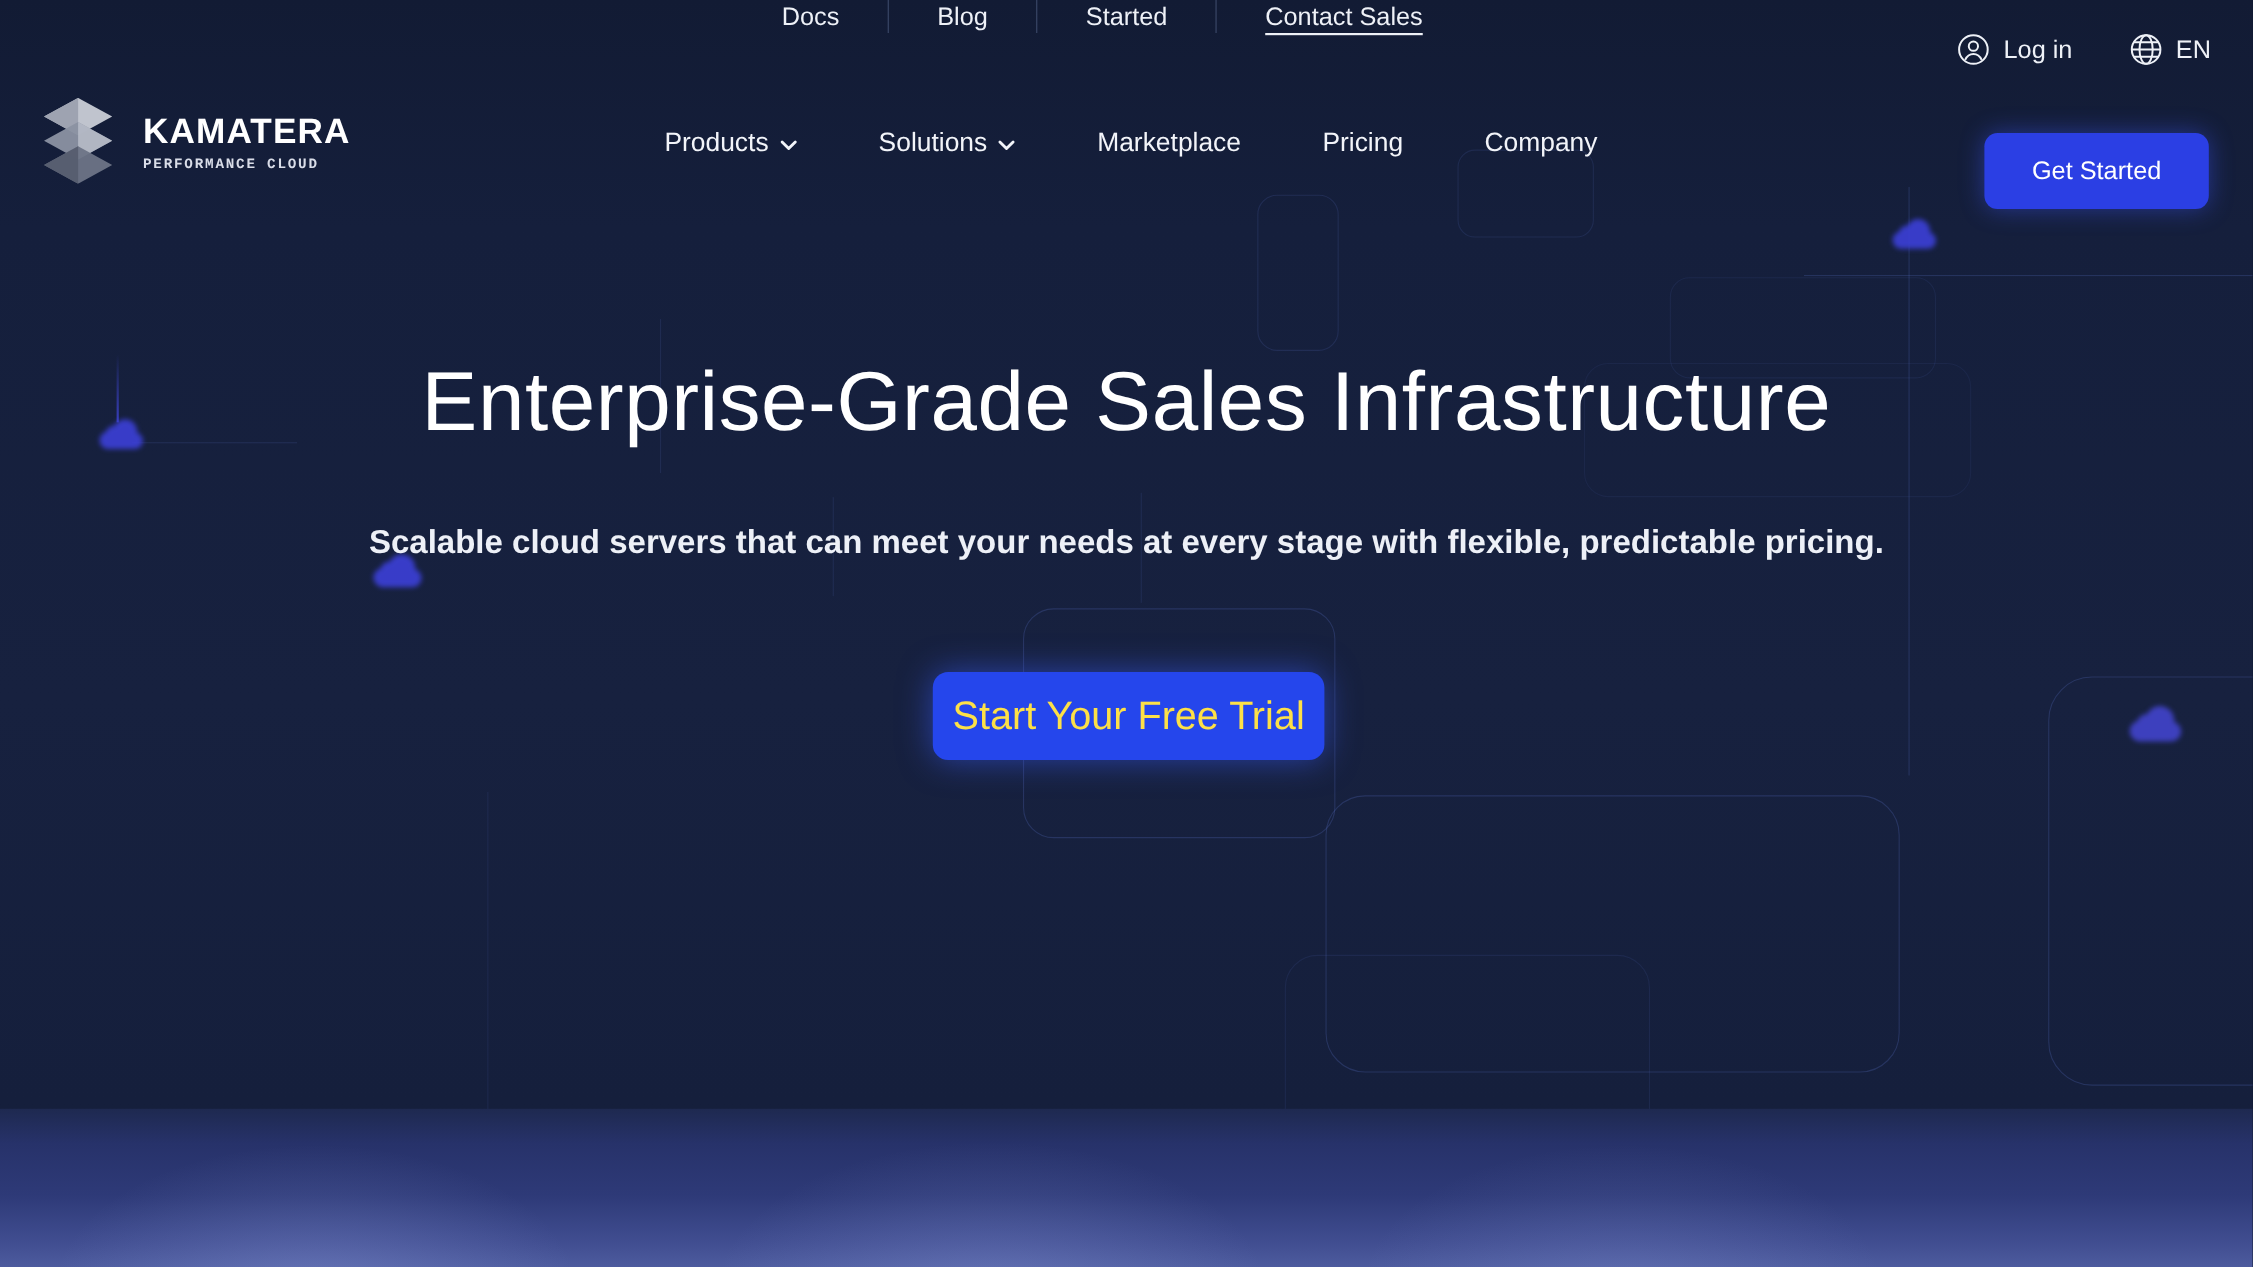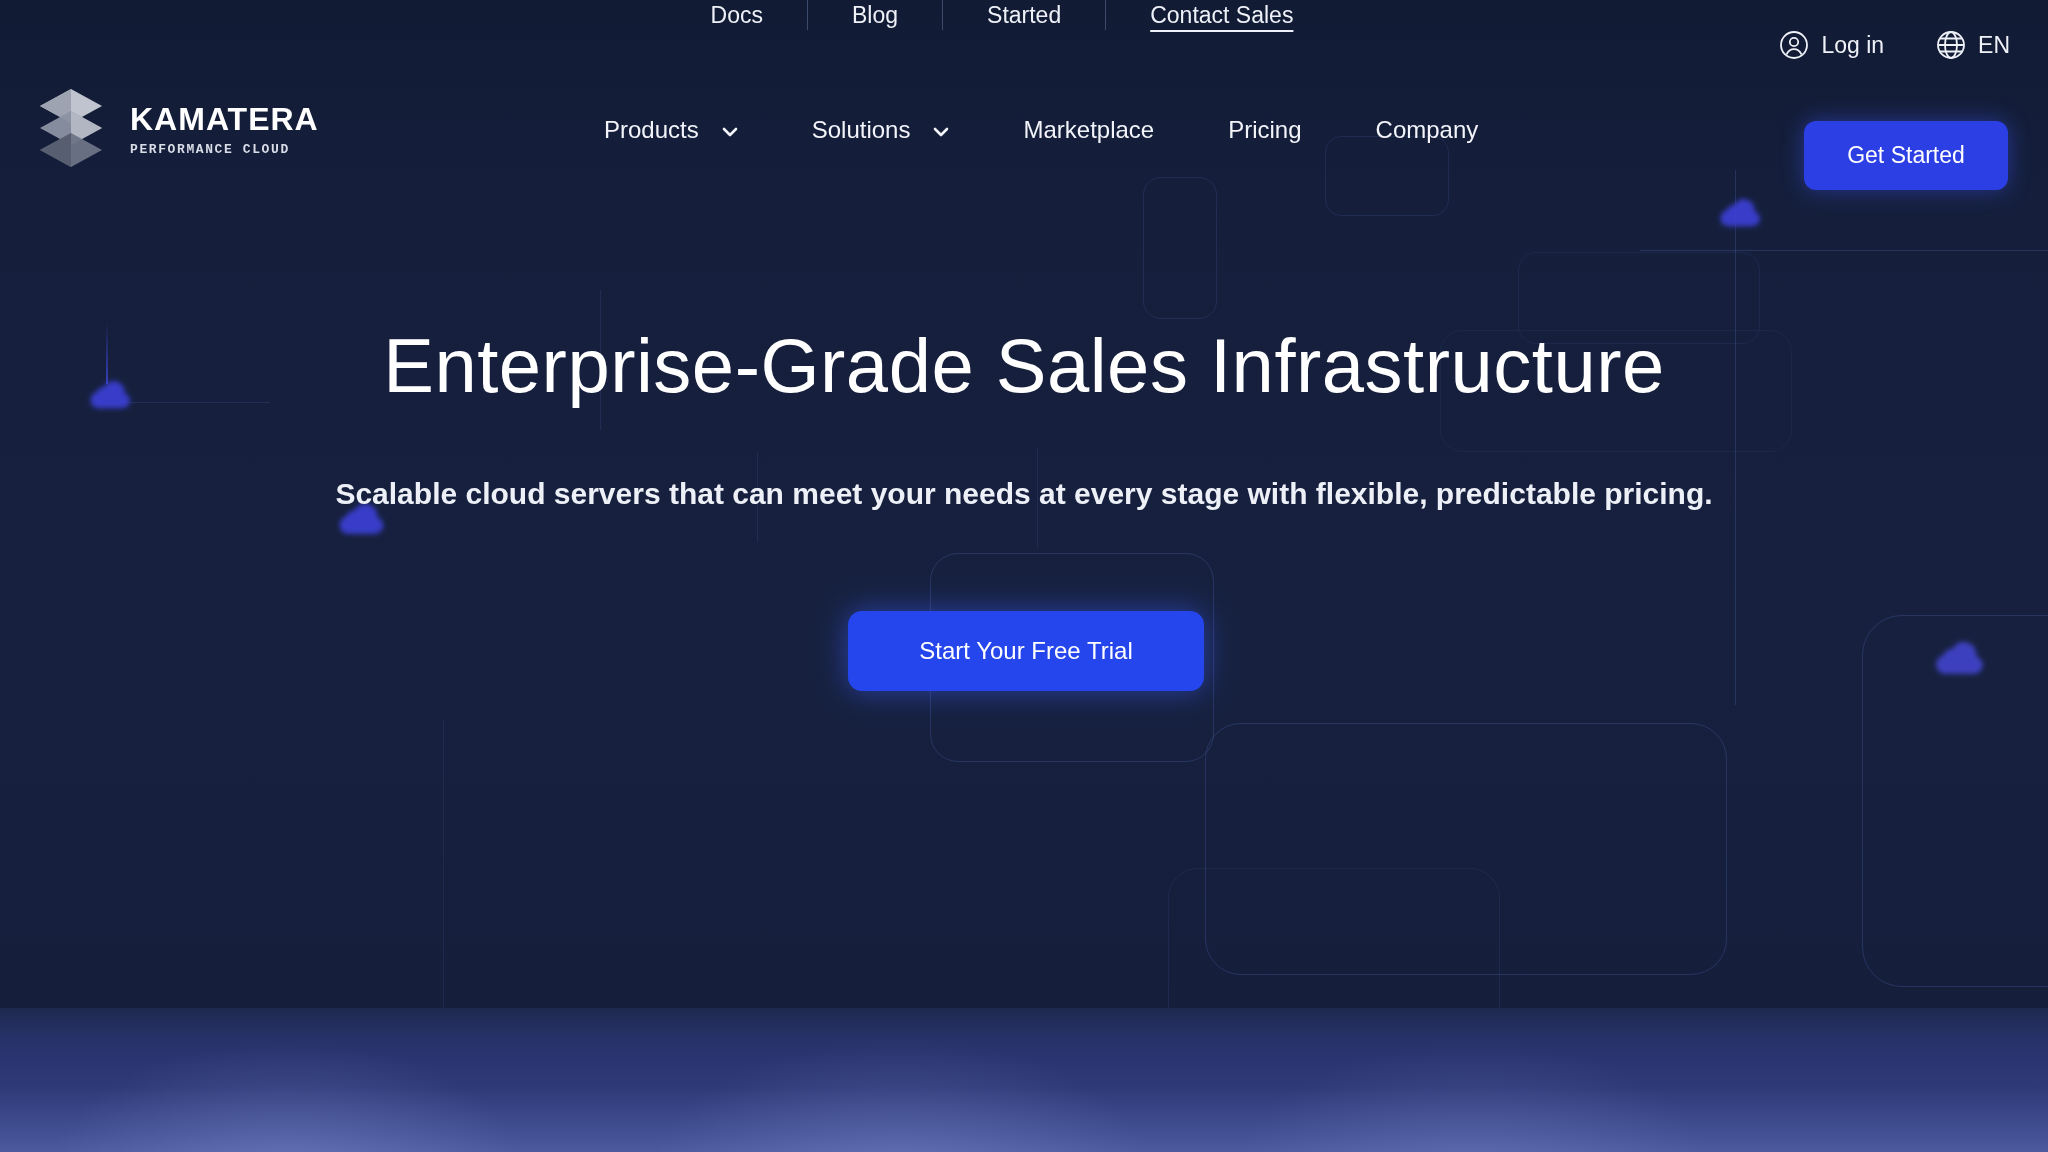--- a/index.html
+++ b/index.html
@@ -30,33 +30,33 @@
 
   
   .mainhdr{position:absolute;top:66px;left:0;right:0;height:128px;display:flex;align-items:center;
            padding:0 40px;box-sizing:border-box;}
   .logo{display:flex;align-items:center;gap:28px;cursor:pointer;}
   .logo-text{display:flex;flex-direction:column;}
   .logo-name{color:#ffffff;font-size:32px;font-weight:bold;letter-spacing:1px;line-height:1;}
   .logo-tagline{color:#d9dde8;font-size:13px;letter-spacing:1.6px;margin-top:7px;font-weight:bold;font-family:Liberation Mono, monospace;}
   .mainnav{position:absolute;left:604px;top:0;height:128px;display:flex;align-items:center;gap:74px;
            color:#f2f4f9;font-size:24px;}
-  .nav-item{display:flex;align-items:center;gap:23px;cursor:pointer;white-space:nowrap;}
+  .nav-item{display:flex;align-items:center;gap:10px;cursor:pointer;white-space:nowrap;}
   .nav-item svg{display:block;margin-top:3px;}
   .cta-main{position:absolute;right:40px;top:55px;width:204px;height:69px;border:none;border-radius:12px;
             background:#2b3fe4;color:#ffffff;font-size:23px;font-family:inherit;cursor:pointer;
             box-shadow:0 0 22px rgba(62,86,255,0.45);}
 
   
   .hero{position:absolute;left:0;right:0;top:0;text-align:center;color:#ffffff;}
   .hero-title{position:absolute;left:0;right:0;top:322px;font-size:76px;font-weight:500;
               letter-spacing:0.5px;margin:0;}
   .hero-sub{position:absolute;left:0;right:0;top:477px;font-size:30px;font-weight:700;color:#edf0f7;margin:0;}
   .cta-hero{position:absolute;left:848px;top:611px;width:356px;height:80px;border:none;border-radius:14px;
-            background:#2546ec;color:#ffffff;font-size:24px;font-family:inherit;cursor:pointer;
+            background:#2546ec;color:#fde047;font-size:36px;font-family:inherit;cursor:pointer;
             box-shadow:0 0 30px rgba(58,92,255,0.55);}
 
   
   .bottom-band{position:absolute;left:0;right:0;top:1008px;height:144px;
      background:
        radial-gradient(ellipse 340px 190px at 14% 115%, rgba(150,165,230,0.30), rgba(150,165,230,0) 70%),
        radial-gradient(ellipse 360px 200px at 44% 118%, rgba(150,165,230,0.28), rgba(150,165,230,0) 70%),
        radial-gradient(ellipse 340px 190px at 72% 115%, rgba(150,165,230,0.22), rgba(150,165,230,0) 70%),
        linear-gradient(180deg,#1e2950 0%,#27326a 22%,#2e3a78 55%,#414e91 85%,#4d5b9e 100%);}
 </style>

